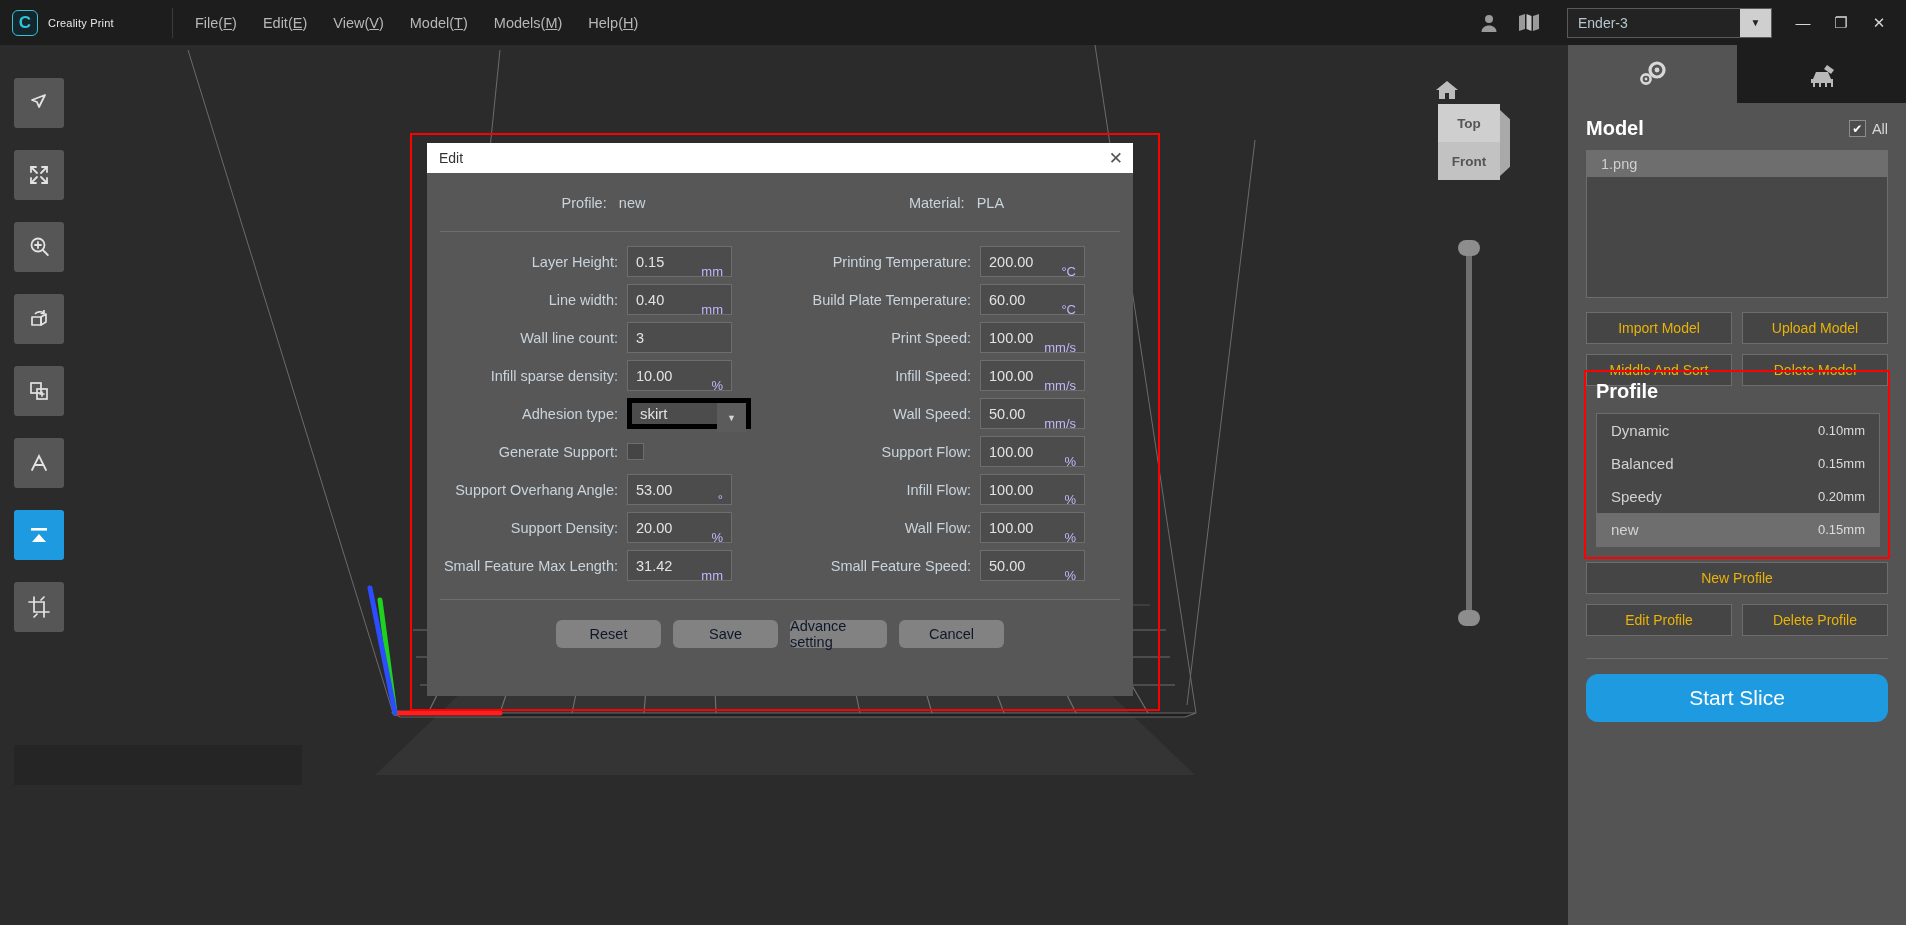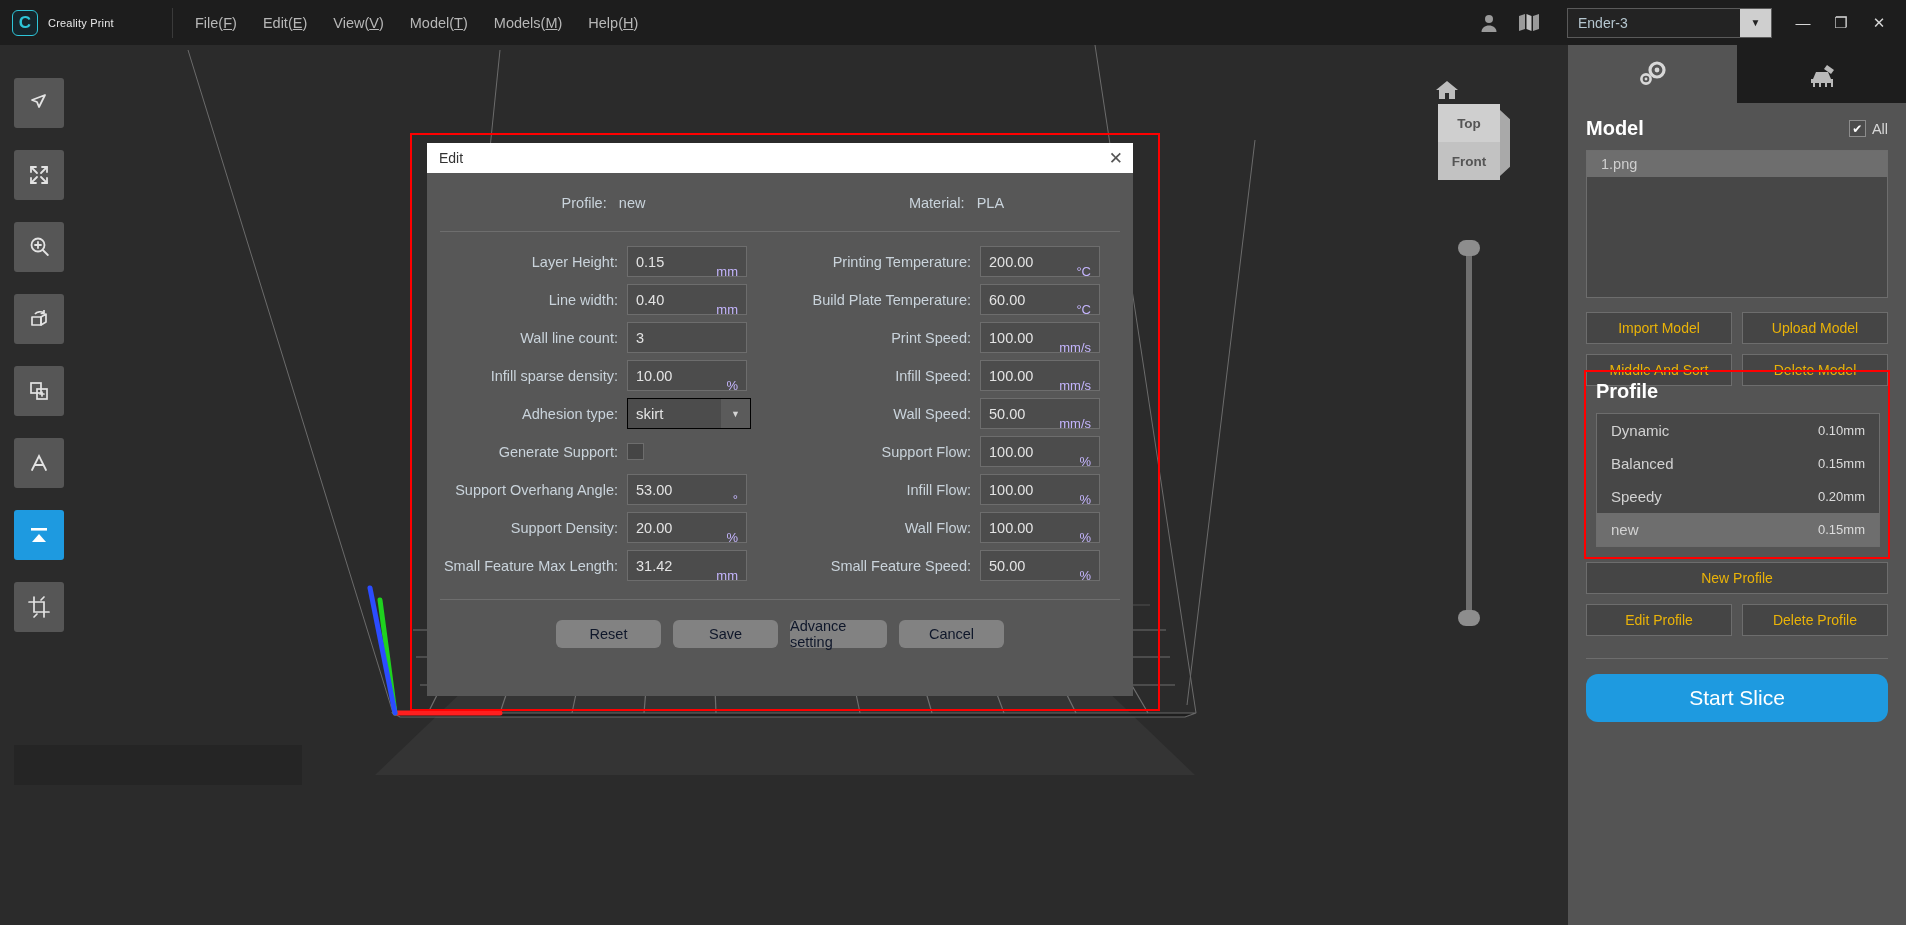--- a/index.html
+++ b/index.html
@@ -131,26 +131,26 @@
   .meta-l { width: 353px; text-align: center; }
   .meta-r { width: 353px; text-align: center; }
   .dlg-hr { margin: 20px auto 0 auto; width: 680px; height: 1px; background: #6e6e6e; }
   .form { display: flex; padding: 14px 0 0 0; }
   .col { width: 353px; display: flex; flex-direction: column; gap: 7px; }
   .frow { display: flex; align-items: center; height: 31px; }
   .flabel { color: #c9d3db; font-size: 14.5px; text-align: right; }
   .col-l .flabel { width: 200px; padding-right: 9px; }
   .col-r .flabel { width: 200px; padding-right: 9px; }
   .finput {
-    width: 120px; height: 31px; background: #4c4c4c; border: 1px solid #6d6d6d;
+    width: 105px; height: 31px; background: #4c4c4c; border: 1px solid #6d6d6d;
     display: flex; align-items: center; padding: 0 8px; position: relative;
   }
   .fval { color: #e3e3e3; font-size: 14.5px; }
   .funit { margin-left: auto; color: #c4b5fd; font-size: 13px; margin-top: 20px; }
-  .fselect { width: 124px; height: 31px; background: #4c4c4c; border: 1px solid #000000;
+  .fselect { width: 124px; height: 31px; background: #4c4c4c; border: 5px solid #000000;
              display: flex; align-items: center; padding-left: 8px; position: relative; }
   .fselect .sv { color: #e3e3e3; font-size: 15px; }
   .fselect .sa { position: absolute; right: 0; top: 0; width: 29px; height: 29px; background: #5b5b5b;
                  display: flex; align-items: center; justify-content: center; color: #d4d4d4; font-size: 9px; }
   .fcheck { width: 17px; height: 17px; background: #454545; border: 1px solid #6d6d6d; }
   .dlg-hr2 { margin: 18px auto 0 auto; width: 680px; height: 1px; background: #6e6e6e; }
   .dlg-actions { display: flex; justify-content: center; gap: 12px; margin-top: 20px; }
   .dbtn { height: 28px; background: #828282; color: #0f172a; font-size: 14.5px;
           display: flex; align-items: center; justify-content: center; border-radius: 6px; }
   .dbtn.w105 { width: 105px; }

